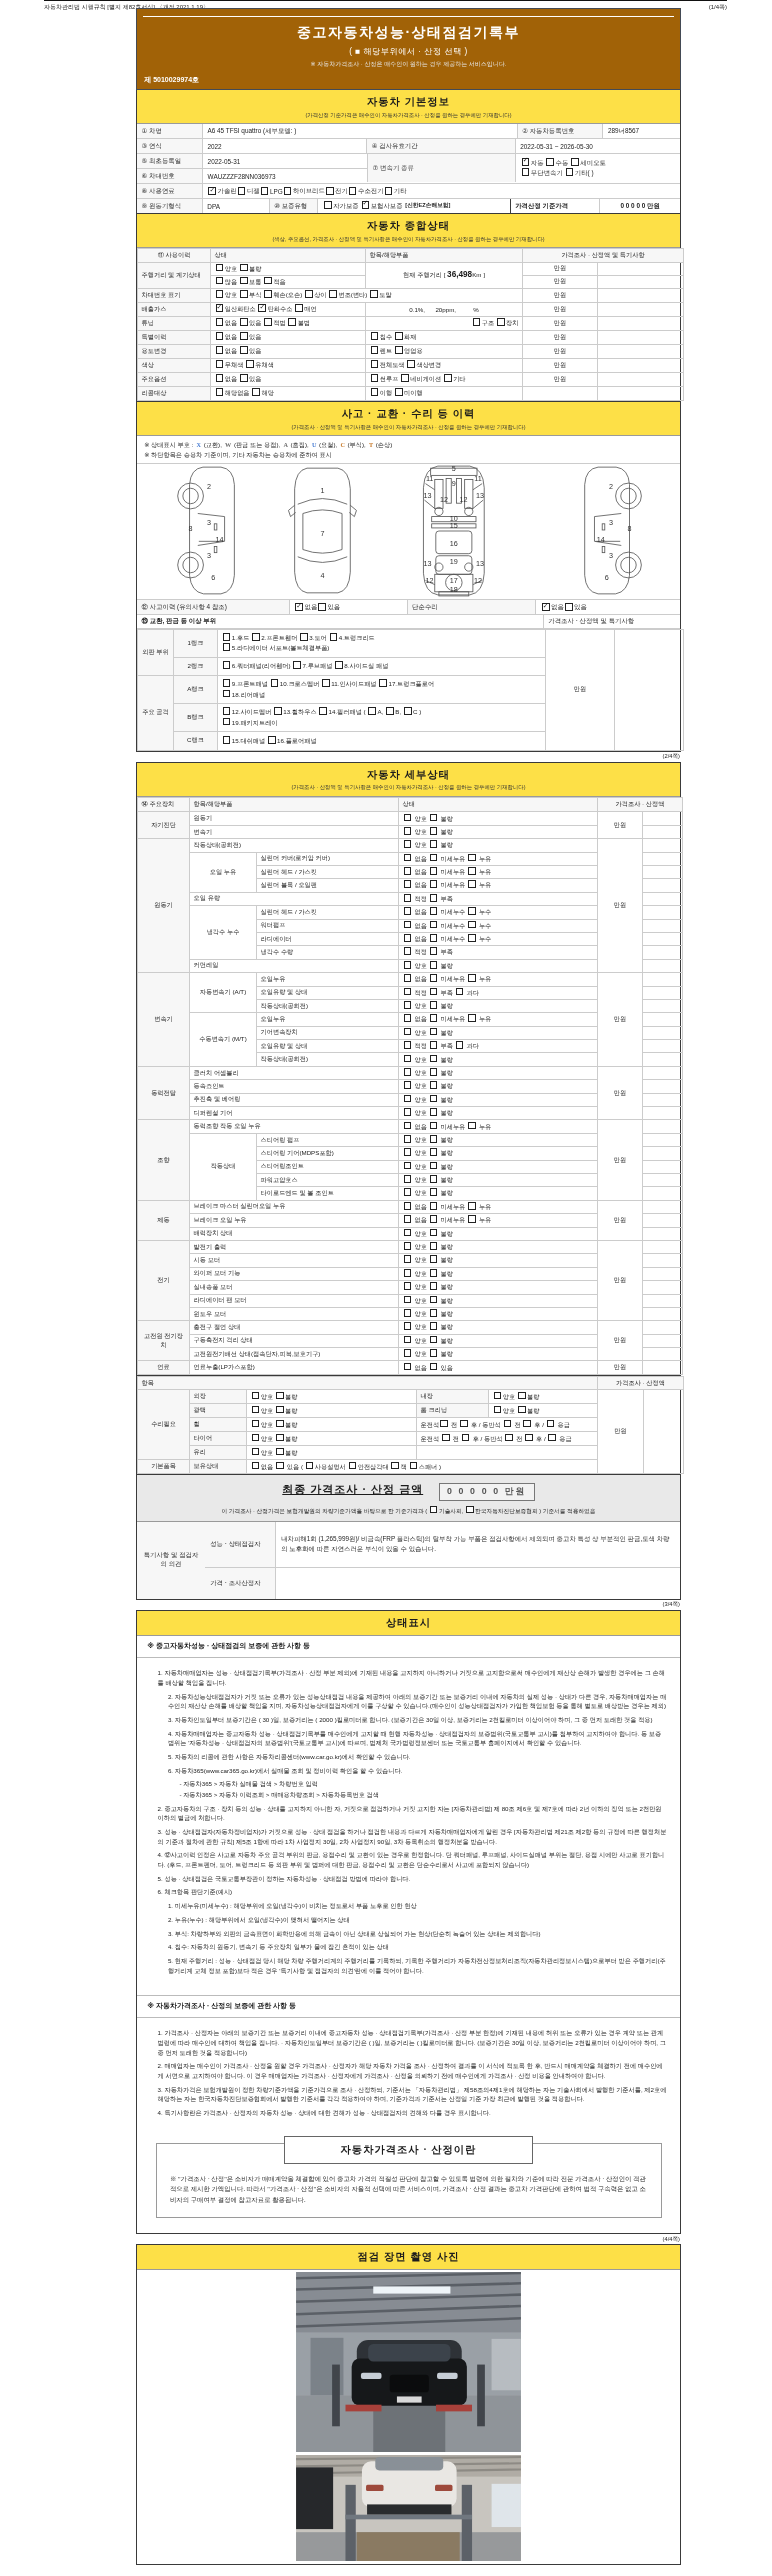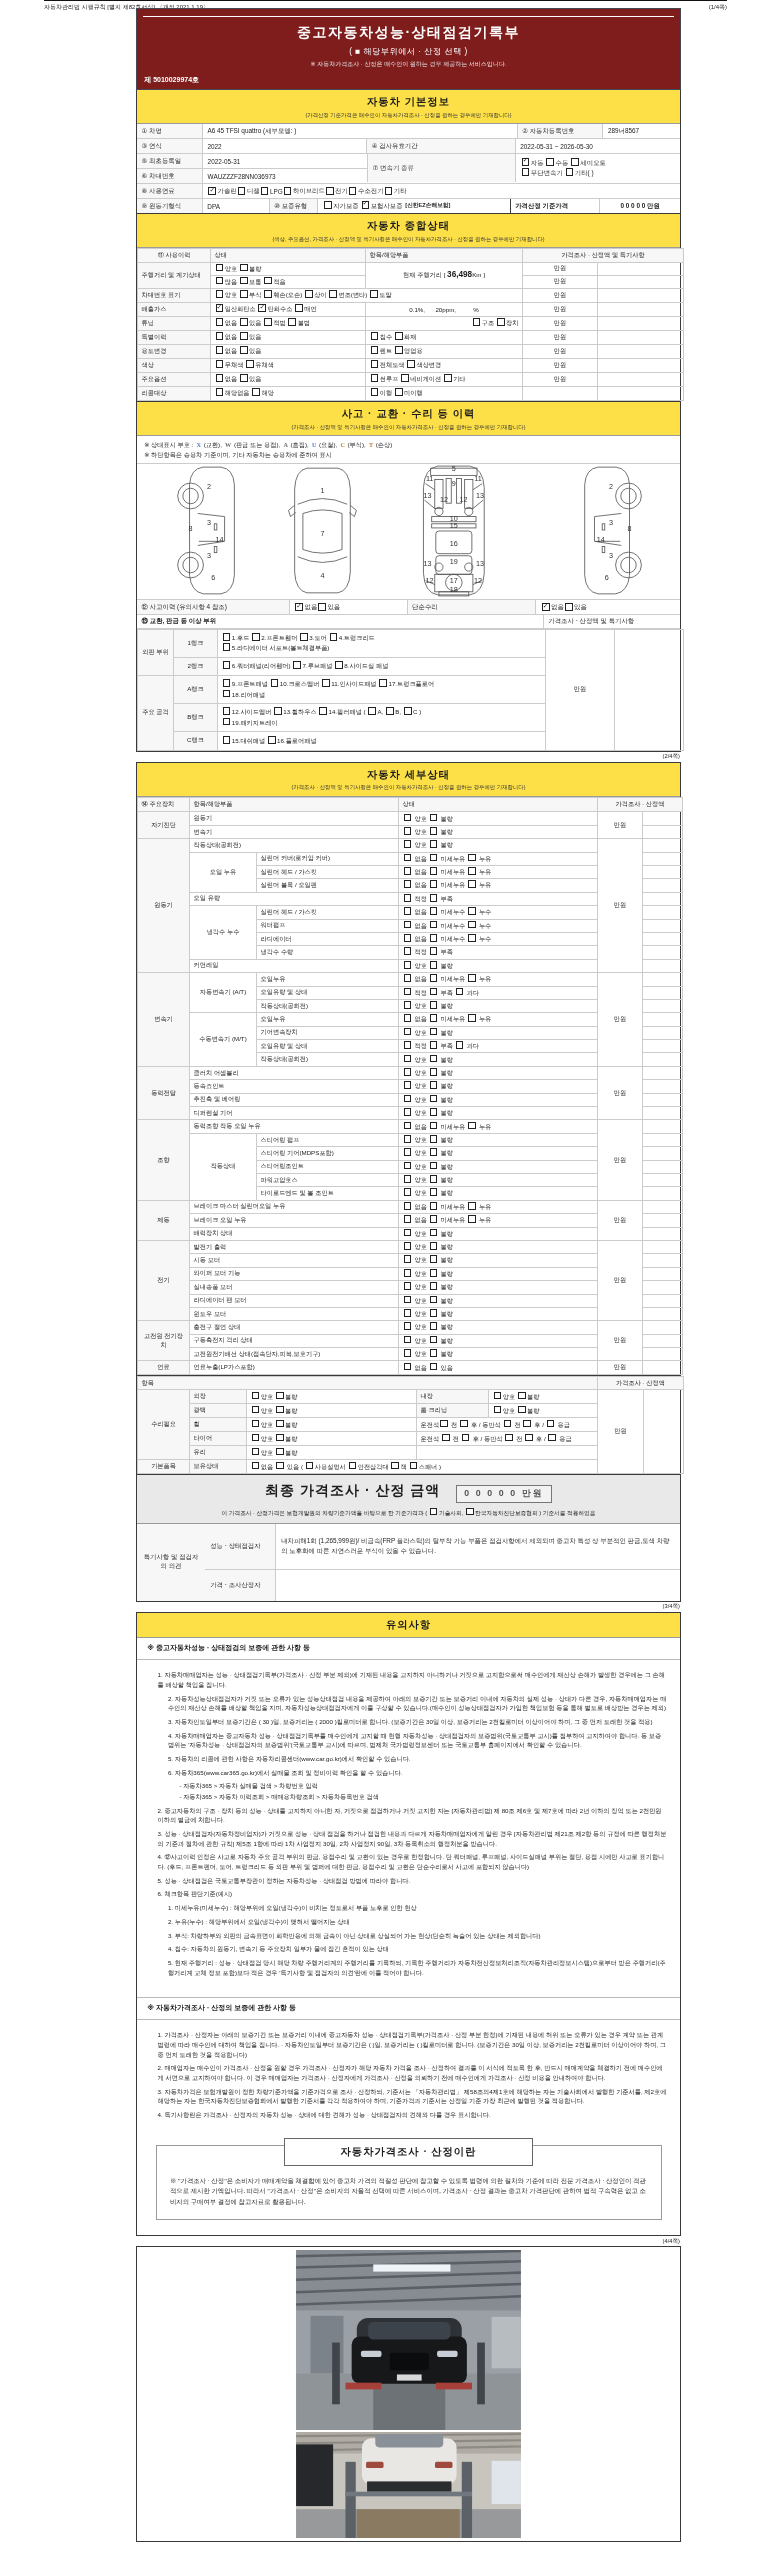--- a/index.html
+++ b/index.html
@@ -5,21 +5,21 @@
   html,body{margin:0;padding:0;}
   body{width:773px;height:2576px;overflow:hidden;background:#fff;
        font-family:"Liberation Sans","DejaVu Sans",sans-serif;color:#1c1c1c;}
   .page{position:relative;width:773px;height:2576px;}
   .top-rule{position:absolute;left:44px;top:0;width:683px;height:1px;background:#111;}
   .ref-row{position:absolute;left:44px;top:2.6px;width:683px;display:flex;justify-content:space-between;
            font-size:6px;color:#222;}
   .sheet{position:absolute;left:136px;top:9.3px;width:545px;}
   .box{border:1px solid #3a3a3a;margin-top:-1px;background:#fff;box-sizing:border-box;}
   
-  .main-hd{background:#7f1d1d;color:#fff;text-align:center;position:relative;padding:5.2px 0 2.1px;}
+  .main-hd{background:#a16207;color:#fff;text-align:center;position:relative;padding:5.2px 0 2.1px;}
   .hd-stripe{height:1.5px;background:#fff;margin:1.5px 6.2px 6.2px;}
   .m-title{font-size:14px;font-weight:bold;letter-spacing:1.5px;}
   .m-sub{font-size:8.2px;margin-top:4.6px;letter-spacing:0.5px;}
   .m-note{font-size:6px;margin-top:3.1px;color:#e8e8e8;}
   .m-docno{text-align:left;font-size:7px;font-weight:bold;padding:5.2px 0 2.1px 7.2px;}
   
   .sec-hd{background:#fde047;text-align:center;padding:5.2px 0 4.6px;border-bottom:0.5px solid #9a9a9a;}
   .sec-title{font-size:10.3px;font-weight:bold;letter-spacing:1px;}
   .sec-sub{font-size:5.4px;margin-top:2.6px;color:#333;}
   
@@ -57,21 +57,21 @@
   .lv1{margin-left:7.2px;}
   .lv2{margin-left:17.5px;}
   .lv3{margin-left:29px;margin-top:1px;margin-bottom:1px;}
   
   .info-wrap{margin:13.4px 18.5px 15.5px;border:0.8px solid #9a9a9a;padding:0 0 10.3px;font-family:Liberation Serif, serif;}
   .info-title{width:247px;margin:-8.2px auto 0;background:#fff;border:1px solid #666;text-align:center;
               font-size:10.3px;font-weight:bold;padding:6.2px 0;letter-spacing:1px;}
   .info-text{font-size:6.4px;line-height:1.7;padding:9.3px 13.4px 0;}
   
   .final{background:#e9e9e9;text-align:center;padding:6.7px 0 5.2px;}
-  .final-line{font-size:14px;font-weight:bold;letter-spacing:1px;}
+  .final-line{font-size:11px;font-weight:bold;letter-spacing:1px;text-decoration:underline;}
   .amt-box{display:inline-block;border:0.8px solid #777;background:#f2f2f2;color:#555;
            font-size:8.8px;font-weight:bold;padding:2.1px 7.2px;margin-left:13.4px;letter-spacing:2.1px;vertical-align:-1px;}
   .final-note{font-size:5.7px;margin-top:4.6px;}
   
   .op-row{display:flex;border-top:0.5px solid #ccc;}
   .oc{border-left:0.5px solid #ccc;box-sizing:border-box;padding:3.1px 5.2px;font-size:6.4px;display:flex;align-items:center;}
   .oc:first-child{border-left:none;}
   
   .pagemark{text-align:right;font-size:5.7px;padding:1.5px 1px;color:#222;}
   
@@ -729,21 +729,21 @@
             <div class="oc" style="width:405px;height:31px"></div>
           </div>
         </div>
       </div>
     </div>
 
     <div class="pagemark">(3/4쪽)</div>
 
     <div class="box">
       <div class="sec-hd">
-          <div class="sec-title">유의사항</div>
+          <div class="sec-title">상태표시</div>
         </div>
       <div id="notices-root">
           <div class="n-head">※ 중고자동차성능 · 상태점검의 보증에 관한 사항 등</div>
           <div class="n-body">
             <div class="n-item lv1">1.  자동차매매업자는 성능 · 상태점검기록부(가격조사 · 산정 부분 제외)에 기재된 내용을 고지하지 아니하거나 거짓으로 고지함으로써 매수인에게 재산상 손해가 발생한 경우에는 그 손해를 배상할 책임을 집니다.</div>
             <div class="n-item lv2">2.  자동차성능상태점검자가 거짓 또는 오류가 있는 성능상태점검 내용을 제공하여 아래의 보증기간 또는 보증거리 이내에 자동차의 실제 성능 · 상태가 다른 경우, 자동차매매업자는 매수인의 재산상 손해를 배상할 책임을 지며, 자동차성능상태점검자에게 이를 구상할 수 있습니다.(매수인이 성능상태점검자가 가입한 책임보험 등을 통해 별도로 배상받는 경우는 제외)</div>
             <div class="n-item lv2">3.  자동차인도일부터 보증기간은 ( 30 )일, 보증거리는 ( 2000 )킬로미터로 합니다. (보증기간은 30일 이상, 보증거리는 2천킬로미터 이상이어야 하며, 그 중 먼저 도래한 것을 적용)</div>
             <div class="n-item lv2">4.  자동차매매업자는 중고자동차 성능 · 상태점검기록부를 매수인에게 고지할 때 현행 자동차성능 · 상태점검자의 보증범위(국토교통부 고시)를 첨부하여 고지하여야 합니다. 동 보증범위는 '자동차성능 · 상태점검자의 보증범위'(국토교통부 고시)에 따르며, 법제처 국가법령정보센터 또는 국토교통부 홈페이지에서 확인할 수 있습니다.</div>
             <div class="n-item lv2">5.  자동차의 리콜에 관한 사항은 자동차리콜센터(www.car.go.kr)에서 확인할 수 있습니다.</div>
             <div class="n-item lv2">6.  자동차365(www.car365.go.kr)에서 실매물 조회 및 정비이력 확인을 할 수 있습니다.</div>
@@ -770,20 +770,23 @@
         </div>
       <div class="info-wrap">
         <div class="info-title">자동차가격조사 · 산정이란</div>
         <div class="info-text">※ "가격조사 · 산정"은 소비자가 매매계약을 체결함에 있어 중고차 가격의 적절성 판단에 참고할 수 있도록 법령에 의한 절차와 기준에 따라 전문 가격조사 · 산정인이 객관적으로 제시한 가액입니다. 따라서 "가격조사 · 산정"은 소비자의 자율적 선택에 따른 서비스이며, 가격조사 · 산정 결과는 중고차 가격판단에 관하여 법적 구속력은 없고 소비자의 구매여부 결정에 참고자료로 활용됩니다.</div>
       </div>
     </div>
 
     <div class="pagemark">(4/4쪽)</div>
 
     <div class="box">
+      <div class="sec-hd">
+          <div class="sec-title">점검 장면 촬영 사진</div>
+        </div>
       <svg class="photo" width="225" height="180" viewBox="0 0 437 350">
         <rect width="437" height="350" fill="#a7abb0"></rect>
         <rect width="437" height="118" fill="#878c93"></rect>
         <g stroke="#5a5f66" stroke-width="5">
           <line x1="0" y1="12" x2="437" y2="2"></line>
             <line x1="0" y1="34" x2="437" y2="22"></line>
           <line x1="0" y1="58" x2="437" y2="44"></line>
             <line x1="0" y1="82" x2="437" y2="66"></line>
             <line x1="0" y1="106" x2="437" y2="90"></line>
         </g>

